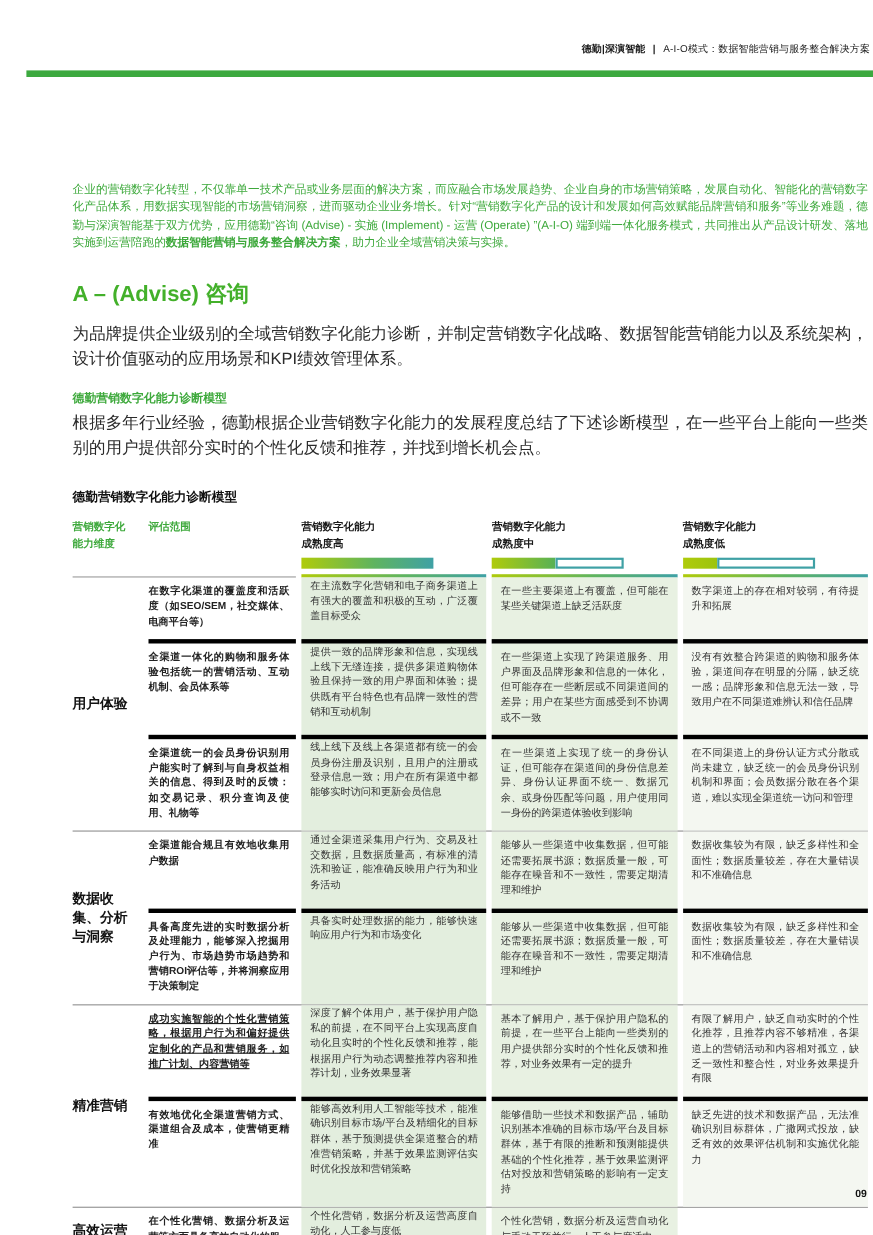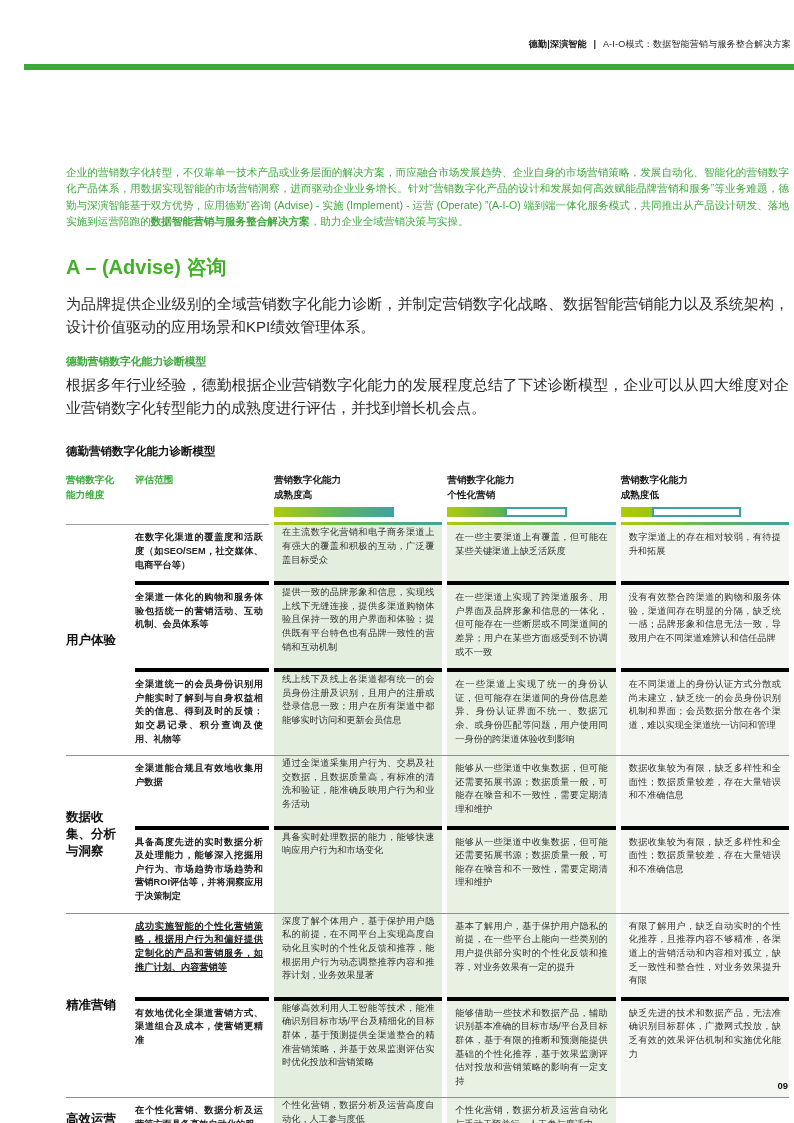--- a/index.html
+++ b/index.html
@@ -73,40 +73,40 @@
   <div class="top-rule"></div>
 
   <div class="content">
 
     <p class="intro"><span>企业的营销数字化转型，不仅靠单一技术产品或业务层面的解决方案，而应融合市场发展趋势、企业自身的市场营销策略，发展自动化、智能化的营销数字化产品体系，用数据实现智能的市场营销洞察，进而驱动企业业务增长。针对“营销数字化产品的设计和发展如何高效赋能品牌营销和服务”等业务难题，德勤与深演智能基于双方优势，应用德勤“咨询 (Advise) - 实施 (Implement) - 运营 (Operate) ”(A-I-O) 端到端一体化服务模式，共同推出从产品设计研发、落地实施到运营陪跑的</span><b>数据智能营销与服务整合解决方案</b><span>，助力企业全域营销决策与实操。</span></p>
 
     <h1 class="advise">A – (Advise) 咨询</h1>
     <p class="body-para">为品牌提供企业级别的全域营销数字化能力诊断，并制定营销数字化战略、数据智能营销能力以及系统架构，设计价值驱动的应用场景和KPI绩效管理体系。</p>
 
     <h3 class="green-sub">德勤营销数字化能力诊断模型</h3>
-    <p class="body-para tight">根据多年行业经验，德勤根据企业营销数字化能力的发展程度总结了下述诊断模型，企业可以从四大维度对企业营销数字化转型能力的成熟度进行评估，并找到增长机会点。</p>
+    <p class="body-para tight">根据多年行业经验，德勤根据企业营销数字化能力的发展程度总结了下述诊断模型，在一些平台上能向一些类别的用户提供部分实时的个性化反馈和推荐，并找到增长机会点。</p>
 
     <h2 class="table-title">德勤营销数字化能力诊断模型</h2>
 
     <div class="grid5 tbl-head">
       <div class="head-green" style="white-space:pre-line">营销数字化
 能力维度</div>
       <div class="head-green">评估范围</div>
 
       <div class="head-col">
         <div>营销数字化能力</div>
         <div>成熟度高</div>
         <div class="bar bar-h">
             <div class="bar-fill" style="width: 100%;"></div>
           </div>
       </div>
 
       <div class="head-col">
         <div>营销数字化能力</div>
-        <div>个性化营销</div>
+        <div>成熟度中</div>
         <div class="bar bar-m">
             <div class="bar-fill" style="width: 48%;"></div>
             <div class="bar-rest"></div>
           </div>
       </div>
 
       <div class="head-col">
         <div>营销数字化能力</div>
         <div>成熟度低</div>
         <div class="bar bar-l">

